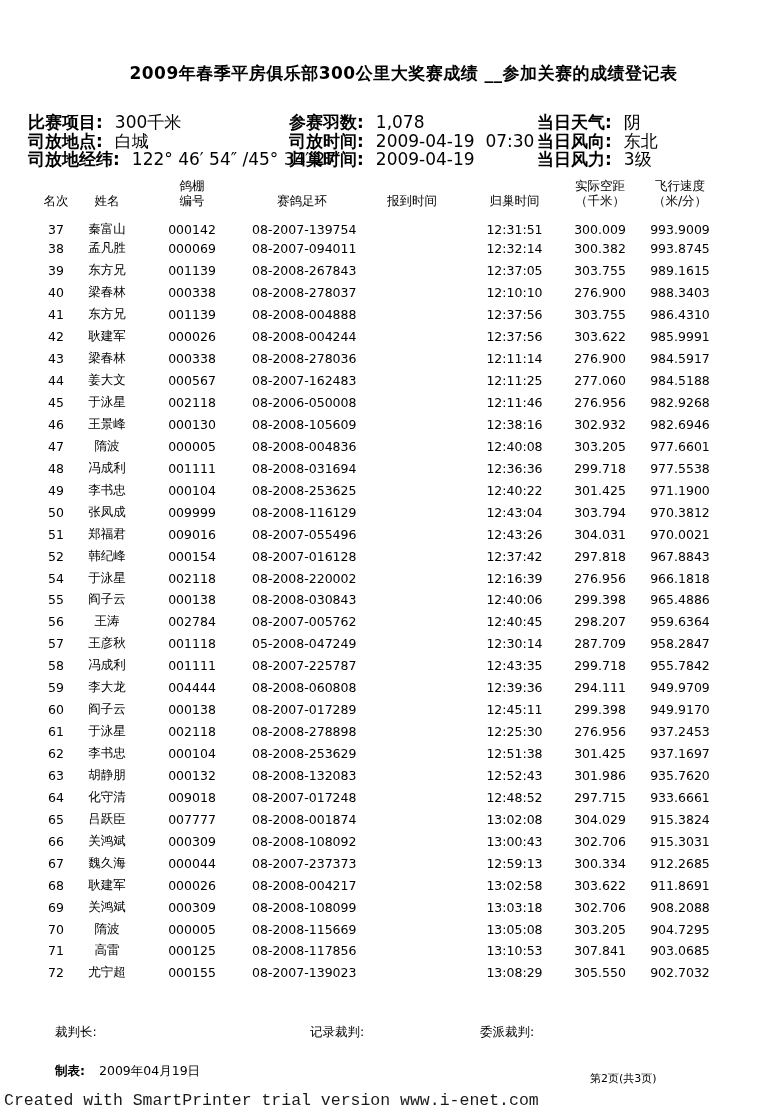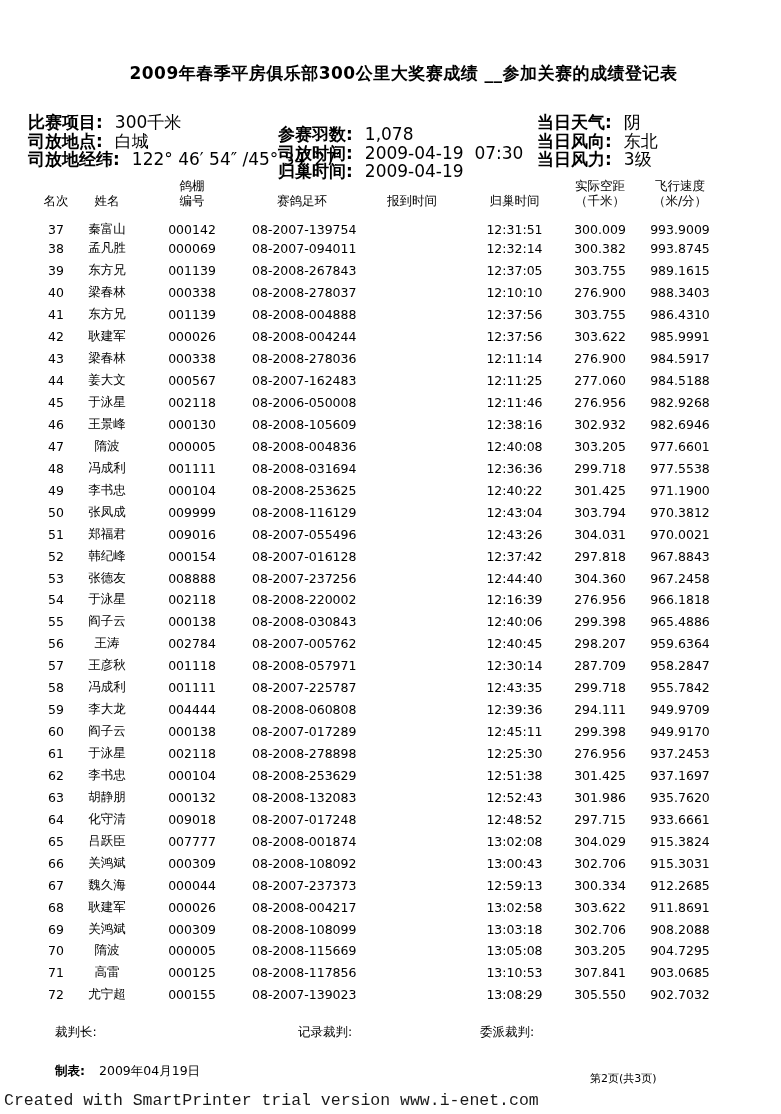--- a/index.html
+++ b/index.html
@@ -17,42 +17,42 @@
     box-sizing:border-box; padding-left:26px;
     text-align:center;
     font-size:17px; font-weight:bold; letter-spacing:0.5px;
     white-space:pre;
   }
   .info-col { position:absolute; top:113px; font-size:17px; }
   .info-col .iline { height:18.6px; line-height:18.6px; white-space:nowrap; }
   .info-col .lbl { font-weight:bold; margin-right:12px; }
   .info-col .val { white-space:pre; }
   .info-left  { left:28px; }
-  .info-mid   { left:278px;margin-top:12px; }
+  .info-mid   { left:289px; }
   .info-right { left:503px;margin-left:34px; }
 
   table.results {
     position:absolute; left:30px; top:176px; width:687px;
     border-collapse:collapse; table-layout:fixed;
     font-size:12.5px;
   }
   table.results th, table.results td {
     padding:0; text-align:center; font-weight:normal;
     white-space:nowrap; overflow:visible;
   }
   thead tr { height:32px; }
   thead th { vertical-align:bottom; }
   .h-top, .h-bottom { height:15px; line-height:15px; }
   tbody tr { height:21.95px; }
   tbody tr:first-child td { padding-top:13px; }
 
   .sig-line { position:absolute; top:1024px; left:0; width:100%; font-size:12.5px; }
   .sig-line .sig { position:absolute; font-weight:normal; white-space:nowrap; }
   .sig-1 { left:55px; }
-  .sig-2 { left:298px; }
+  .sig-2 { left:310px; }
   .sig-3 { left:480px; }
 
   .made-line { position:absolute; top:1063px; left:55px; font-size:12.5px; white-space:nowrap; }
   .made-line .lbl { font-weight:bold; margin-right:14px; }
   .page-num { position:absolute; top:1071px; left:590px; font-size:11px; white-space:nowrap; }
 
   .watermark {
     position:absolute; top:1091px; left:4px;
     font-family:Liberation Mono, monospace;
     font-size:16.5px; color:#1a1a1a; white-space:nowrap;
@@ -303,30 +303,20 @@
           <td>52</td>
           <td>韩纪峰</td>
           <td>000154</td>
           <td>08-2007-016128</td>
           <td></td>
           <td>12:37:42</td>
           <td>297.818</td>
           <td>967.8843</td>
         </tr>
         <tr>
-          <td>53</td>
-          <td>张德友</td>
-          <td>008888</td>
-          <td>08-2007-237256</td>
-          <td></td>
-          <td>12:44:40</td>
-          <td>304.360</td>
-          <td>967.2458</td>
-        </tr>
-        <tr>
           <td>54</td>
           <td>于泳星</td>
           <td>002118</td>
           <td>08-2008-220002</td>
           <td></td>
           <td>12:16:39</td>
           <td>276.956</td>
           <td>966.1818</td>
         </tr>
         <tr>
@@ -346,21 +336,21 @@
           <td>08-2007-005762</td>
           <td></td>
           <td>12:40:45</td>
           <td>298.207</td>
           <td>959.6364</td>
         </tr>
         <tr>
           <td>57</td>
           <td>王彦秋</td>
           <td>001118</td>
-          <td>08-2008-057971</td>
+          <td>05-2008-047249</td>
           <td></td>
           <td>12:30:14</td>
           <td>287.709</td>
           <td>958.2847</td>
         </tr>
         <tr>
           <td>58</td>
           <td>冯成利</td>
           <td>001111</td>
           <td>08-2007-225787</td>

